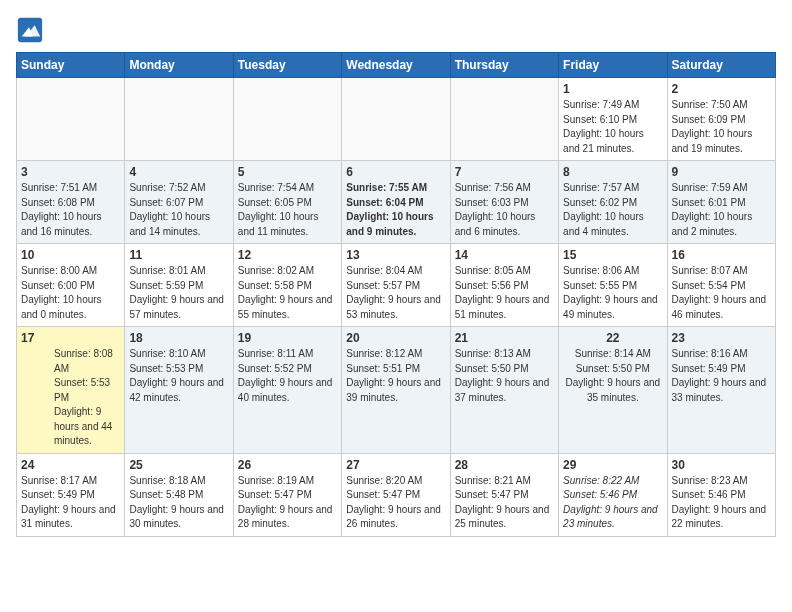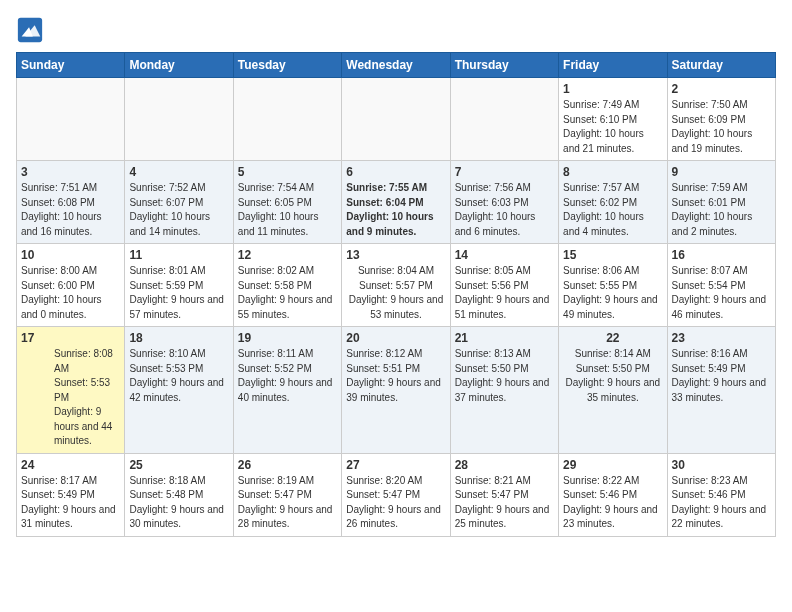--- a/index.html
+++ b/index.html
@@ -196,21 +196,21 @@
 Daylight: 9 hours and 57 minutes.</div>
         </td>
         <td>
           <div class="day-num">12</div>
           <div class="day-info" style="white-space: pre-line;">Sunrise: 8:02 AM
 Sunset: 5:58 PM
 Daylight: 9 hours and 55 minutes.</div>
         </td>
         <td>
           <div class="day-num">13</div>
-          <div class="day-info" style="white-space: pre-line; text-align: center;">Sunrise: 8:04 AM
+          <div class="day-info" style="white-space: pre-line;">Sunrise: 8:04 AM
 Sunset: 5:57 PM
 Daylight: 9 hours and 53 minutes.</div>
         </td>
         <td>
           <div class="day-num">14</div>
           <div class="day-info" style="white-space: pre-line;">Sunrise: 8:05 AM
 Sunset: 5:56 PM
 Daylight: 9 hours and 51 minutes.</div>
         </td>
         <td>
@@ -296,21 +296,21 @@
 Daylight: 9 hours and 26 minutes.</div>
         </td>
         <td>
           <div class="day-num">28</div>
           <div class="day-info" style="white-space: pre-line;">Sunrise: 8:21 AM
 Sunset: 5:47 PM
 Daylight: 9 hours and 25 minutes.</div>
         </td>
         <td>
           <div class="day-num">29</div>
-          <div class="day-info" style="white-space: pre-line;">Sunrise: 8:22 AM
+          <div class="day-info" style="white-space: pre-line; font-style: italic;">Sunrise: 8:22 AM
 Sunset: 5:46 PM
 Daylight: 9 hours and 23 minutes.</div>
         </td>
         <td>
           <div class="day-num">30</div>
           <div class="day-info" style="white-space: pre-line;">Sunrise: 8:23 AM
 Sunset: 5:46 PM
 Daylight: 9 hours and 22 minutes.</div>
         </td>
       </tr>

